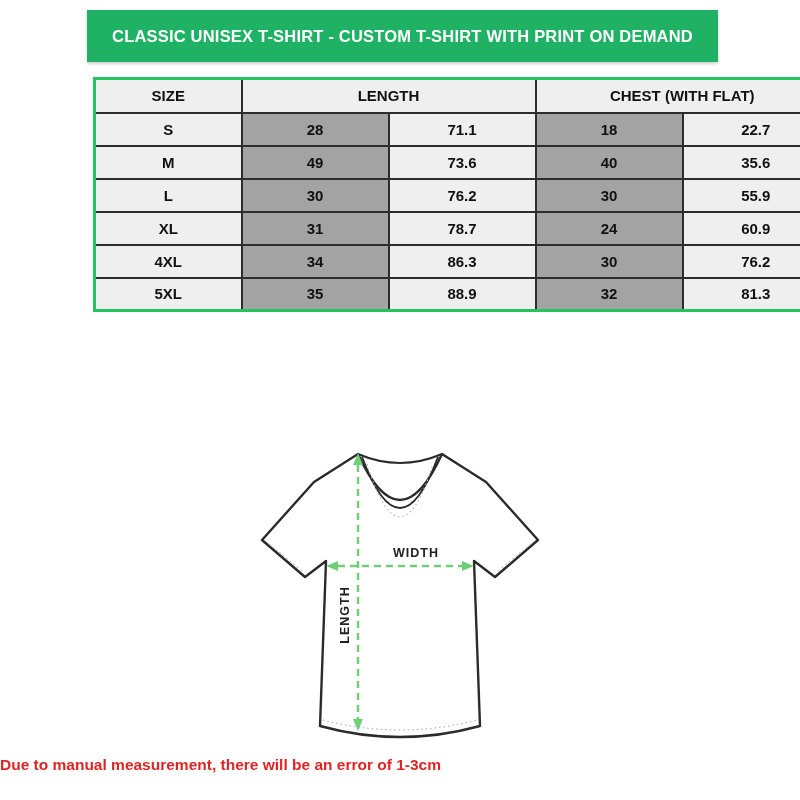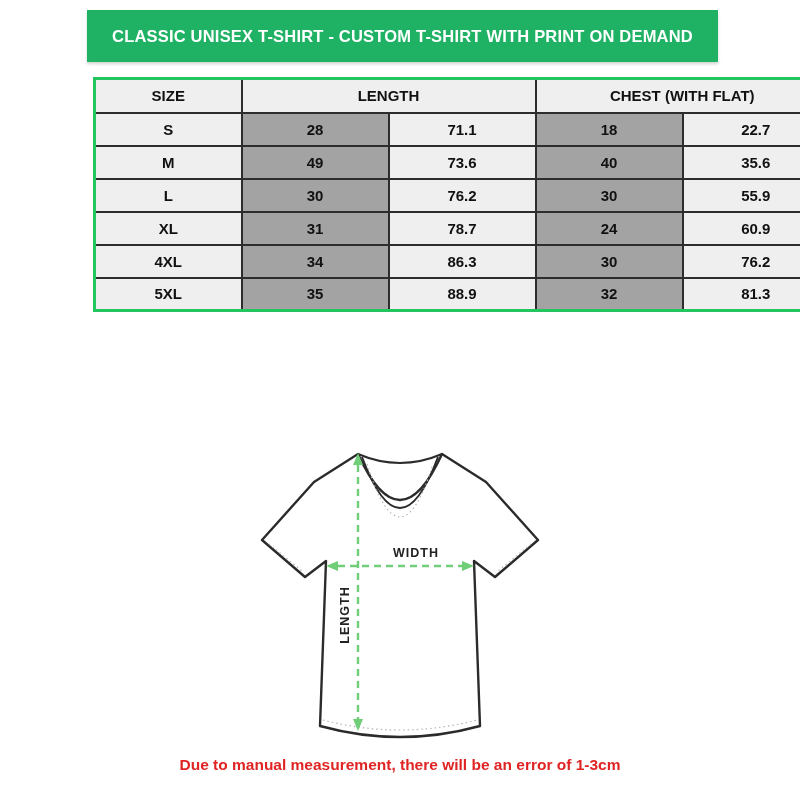--- a/index.html
+++ b/index.html
@@ -24,21 +24,21 @@
   table.sizechart col { width:20%; }
   table.sizechart th, table.sizechart td {
     border:2px solid #2d2d2d; text-align:center; vertical-align:middle;
     font-weight:bold; color:#111111; padding:0;
   }
   table.sizechart th { height:34px; font-size:15px; background:#efefef; }
   table.sizechart td { height:33px; font-size:15px; background:#a3a3a3; }
   table.sizechart td.g { background:#efefef; }
   .diagram { position:absolute; left:250px; top:448px; width:300px; height:300px; }
   .footer-note {
-    position:absolute; left:0; top:756px; width:800px; text-align:center;
+    position:absolute; left:0; top:756px; width:800px; text-align:left;
     color:#e02424; font-weight:bold; font-size:15.5px;
   }
   svg text { font-family:"Liberation Sans", sans-serif; }
 </style>
 </head>
 <body>
 
 <div class="page">
 
   <div class="banner">

